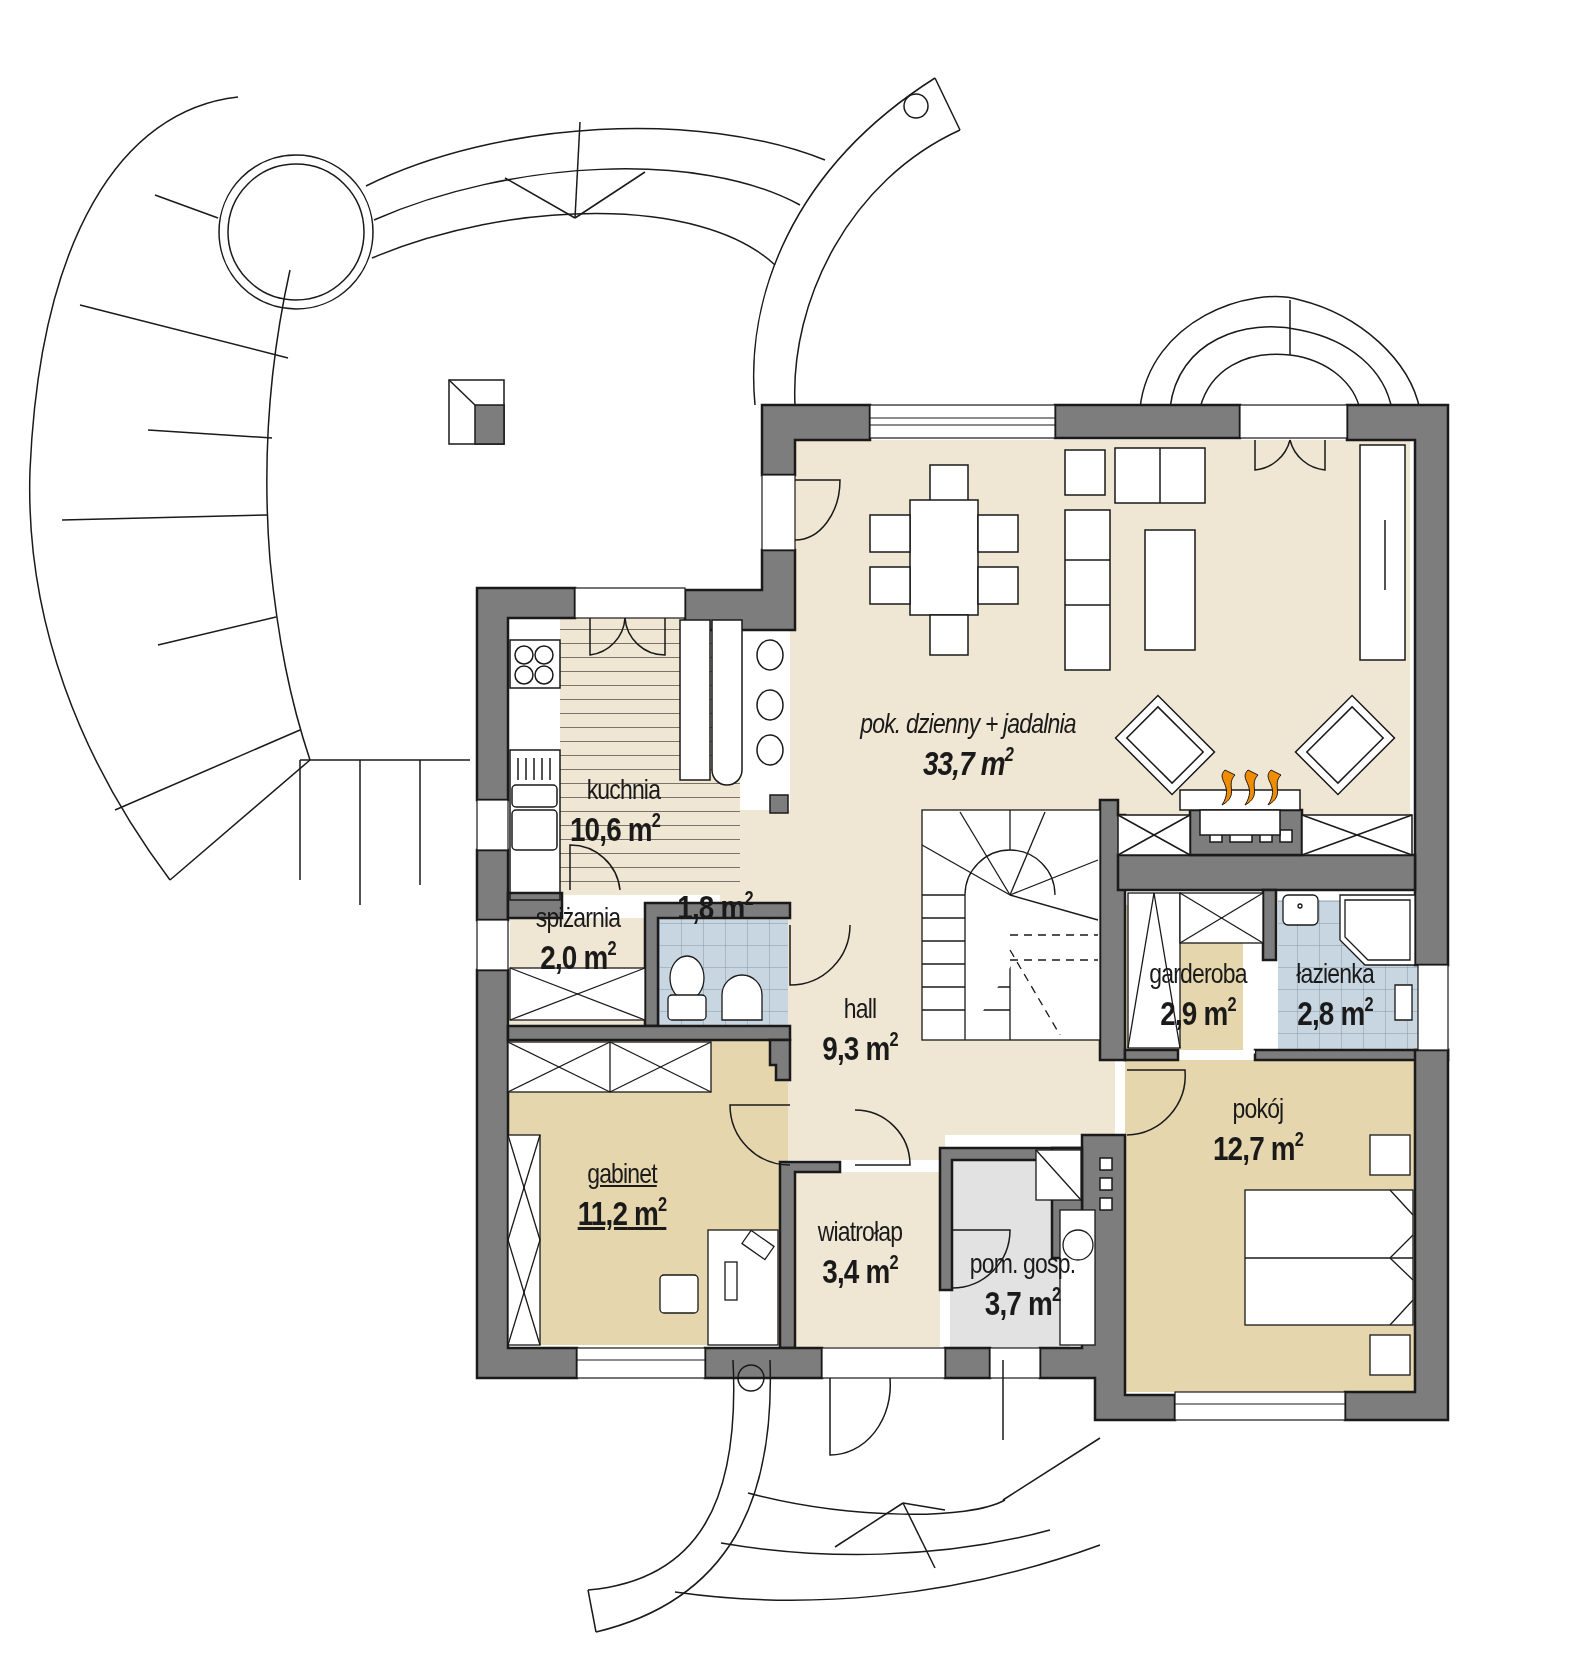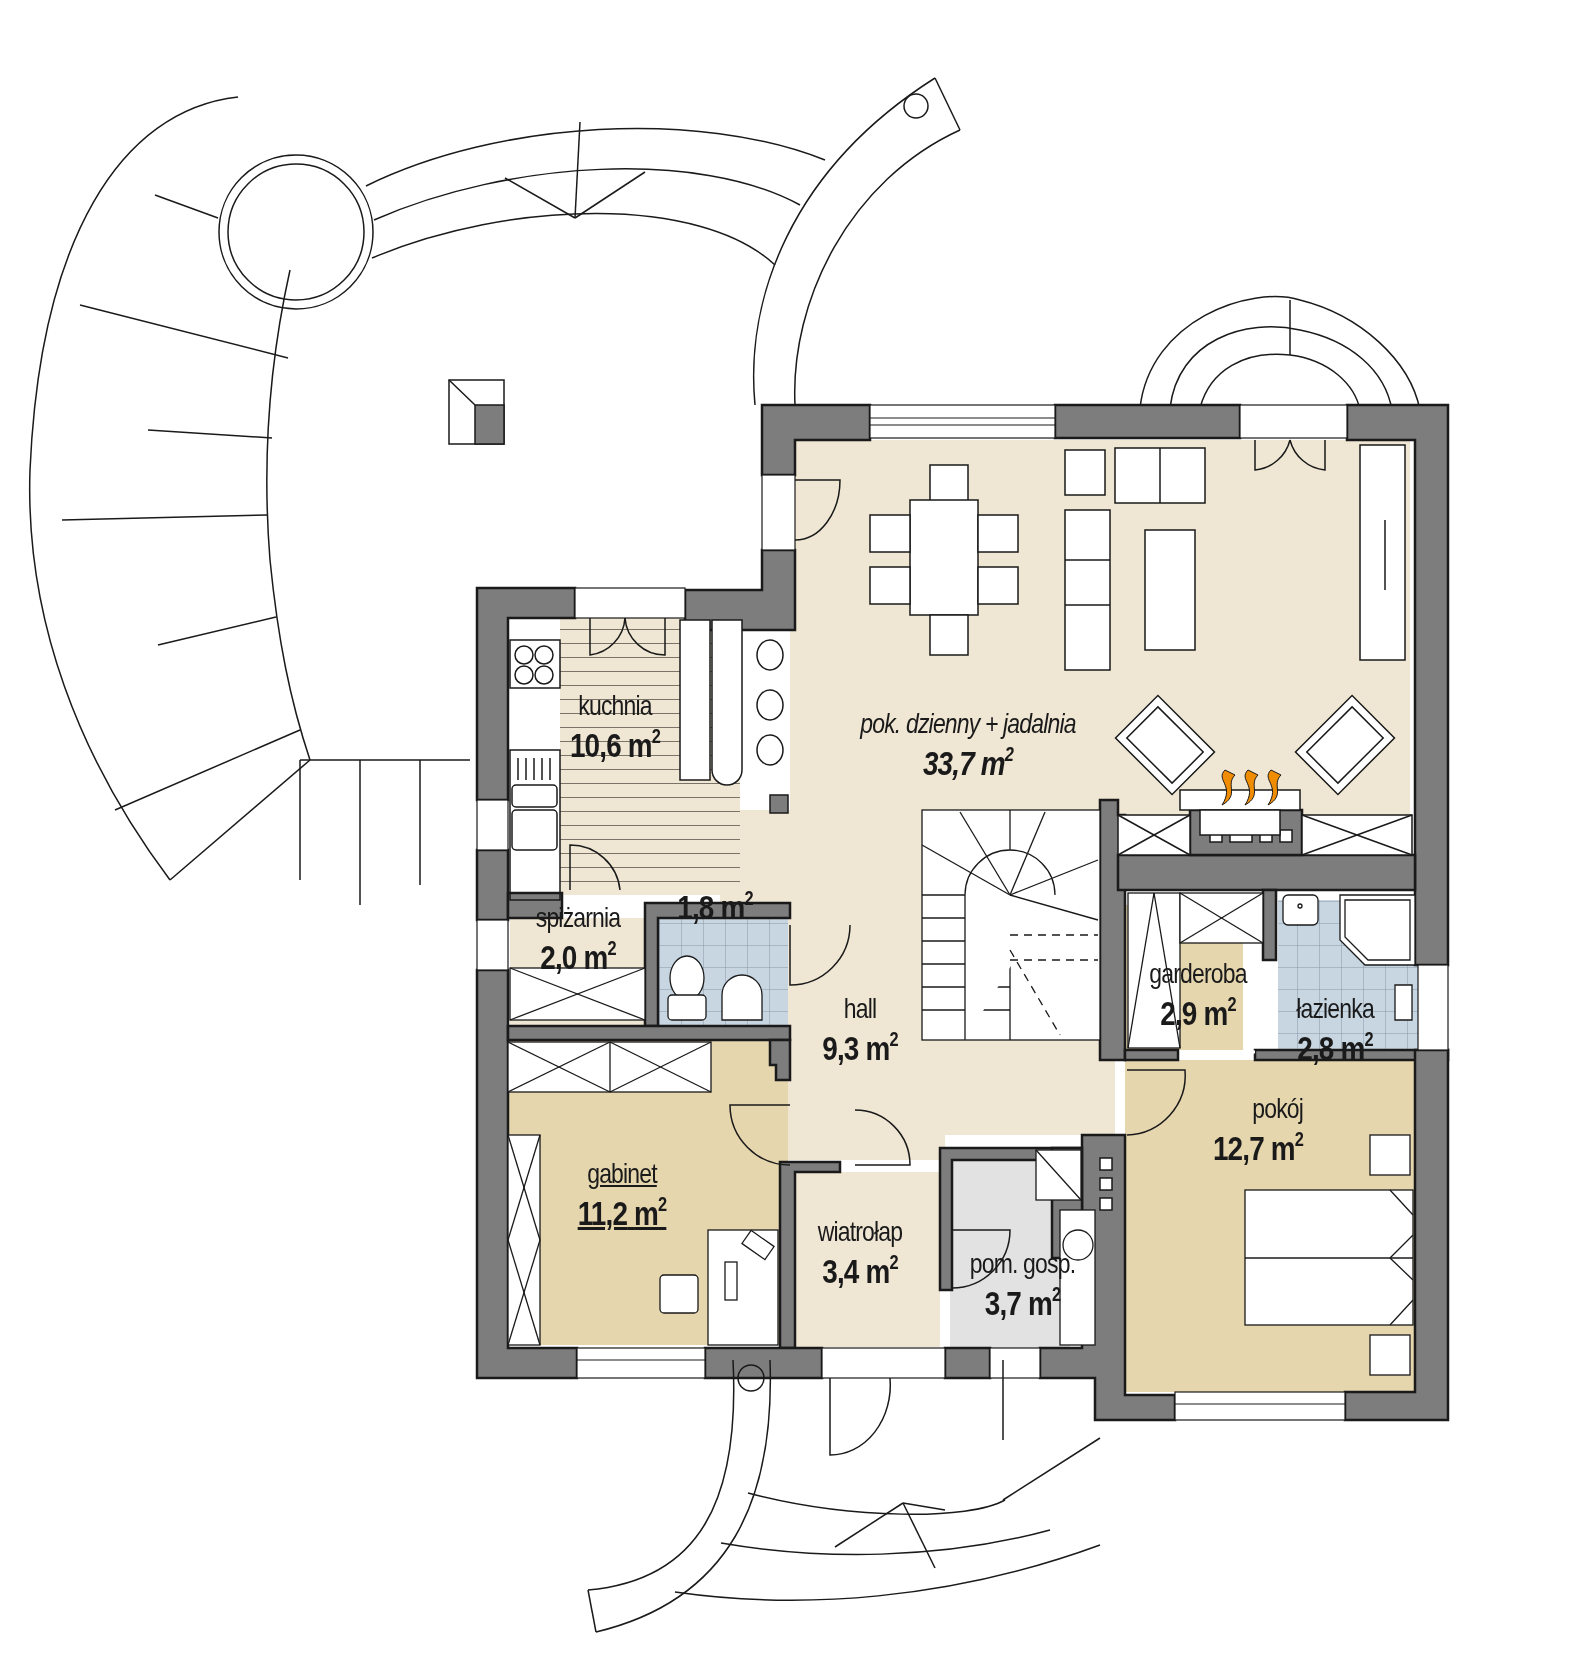--- a/index.html
+++ b/index.html
@@ -334,44 +334,44 @@
     <line x1="903" y1="1503" x2="945" y2="1510"></line>
     <line x1="903" y1="1503" x2="835" y2="1547"></line>
     <line x1="1003" y1="1360" x2="1003" y2="1440"></line>
   </g>
 </svg>
 
 <div class="lbl" style="left:968px;top:710px;font-style:italic;">
   <span class="name">pok. dzienny + jadalnia</span>
   <span class="area"><span>33,7</span> <span>m</span><sup>2</sup></span>
 </div>
-<div class="lbl" style="left:615px;top:692px;">
+<div class="lbl" style="left:615px;top:776px;text-align:right;">
   <span class="name">kuchnia</span>
   <span class="area"><span>10,6</span> <span>m</span><sup>2</sup></span>
 </div>
 <div class="lbl" style="left:715px;top:888px;">
   <span class="area" style="margin-top:0"><span>1,8</span> <span>m</span><sup>2</sup></span>
 </div>
 <div class="lbl" style="left:578px;top:904px;">
   <span class="name">spiżarnia</span>
   <span class="area"><span>2,0</span> <span>m</span><sup>2</sup></span>
 </div>
 <div class="lbl" style="left:860px;top:995px;">
   <span class="name">hall</span>
   <span class="area"><span>9,3</span> <span>m</span><sup>2</sup></span>
 </div>
 <div class="lbl" style="left:1198px;top:960px;">
   <span class="name">garderoba</span>
   <span class="area"><span>2,9</span> <span>m</span><sup>2</sup></span>
 </div>
-<div class="lbl" style="left:1335px;top:960px;margin-top:35px;">
+<div class="lbl" style="left:1335px;top:960px;">
   <span class="name">łazienka</span>
   <span class="area"><span>2,8</span> <span>m</span><sup>2</sup></span>
 </div>
-<div class="lbl" style="left:1258px;top:1095px;text-align:right;">
+<div class="lbl" style="left:1258px;top:1095px;">
   <span class="name">pokój</span>
   <span class="area"><span>12,7</span> <span>m</span><sup>2</sup></span>
 </div>
 <div class="lbl" style="left:622px;top:1160px;text-decoration:underline;">
   <span class="name">gabinet</span>
   <span class="area"><span>11,2</span> <span>m</span><sup>2</sup></span>
 </div>
 <div class="lbl" style="left:860px;top:1218px;">
   <span class="name">wiatrołap</span>
   <span class="area"><span>3,4</span> <span>m</span><sup>2</sup></span>

